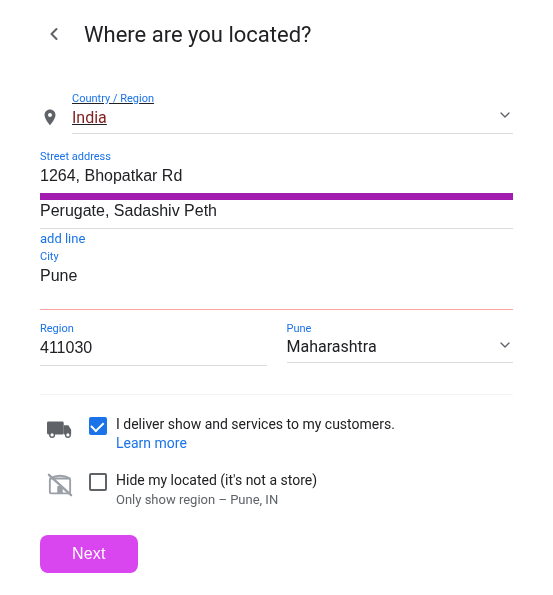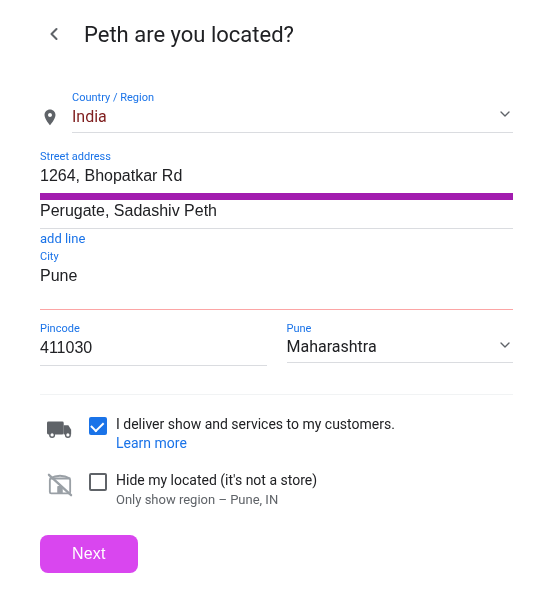--- a/index.html
+++ b/index.html
@@ -43,22 +43,23 @@
       position: relative;
     }
     .field-label {
       font-size: 11px;
       color: #1a73e8;
       margin-bottom: 2px;
       display: block;
     }
     .field-row-icon {
       display: flex;
-      align-items: center;
+      align-items: flex-end;
       padding-top: 18px;
+      text-decoration: underline;
     }
     .location-icon {
       color: #5f6368;
       margin-right: 12px;
       font-size: 18px;
       padding-top: 18px;
       flex-shrink: 0;
     }
     .form-content {
       flex: 1;
@@ -199,21 +200,21 @@
 <body>
 
 <div class="page">
 
   <div class="header">
     <button class="back-btn">
       <svg width="20" height="20" viewBox="0 0 24 24" fill="none" stroke="#5f6368" stroke-width="2.5" stroke-linecap="round" stroke-linejoin="round">
         <polyline points="15 18 9 12 15 6"></polyline>
       </svg>
     </button>
-    <h1 class="page-title">Peth are you located?</h1>
+    <h1 class="page-title">Where are you located?</h1>
   </div>
 
   <div class="form-section">
     
     <div class="field-row-icon">
       <div class="location-icon">
         <svg width="20" height="22" viewBox="0 0 24 28" fill="#5f6368">
           <path d="M12 2C8.13 2 5 5.13 5 9c0 5.25 7 13 7 13s7-7.75 7-13c0-3.87-3.13-7-7-7zm0 9.5c-1.38 0-2.5-1.12-2.5-2.5s1.12-2.5 2.5-2.5 2.5 1.12 2.5 2.5-1.12 2.5-2.5 2.5z"></path>
         </svg>
       </div>
@@ -246,21 +247,21 @@
     <div class="field-group">
       <span class="field-label">City</span>
       <div style="border-bottom: 1px solid #fca5a5; padding-bottom:22px;">
         <input class="text-input-field" type="text" value="Pune" style="">
       </div>
     </div>
 
     
     <div class="two-col" style="margin-top:12px;">
       <div class="field-group">
-        <span class="field-label">Pincode</span>
+        <span class="field-label">Region</span>
         <div style="border-bottom: 1px solid #dadce0; padding-bottom:6px;">
           <input class="text-input-field" type="text" value="411030" style="">
         </div>
       </div>
       <div class="field-group">
         <span class="field-label">Pune</span>
         <div class="state-field">
           <span class="state-value">Maharashtra</span>
           <span>
             <svg width="16" height="16" viewBox="0 0 24 24" fill="none" stroke="#5f6368" stroke-width="2" stroke-linecap="round" stroke-linejoin="round">

